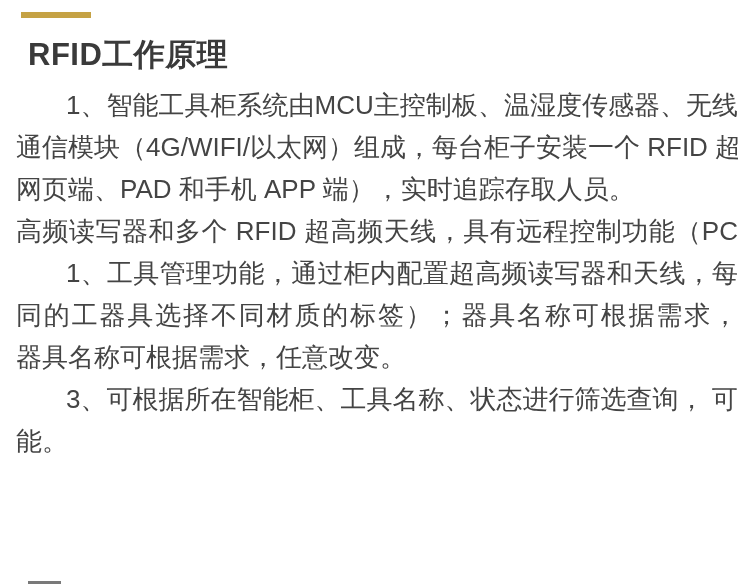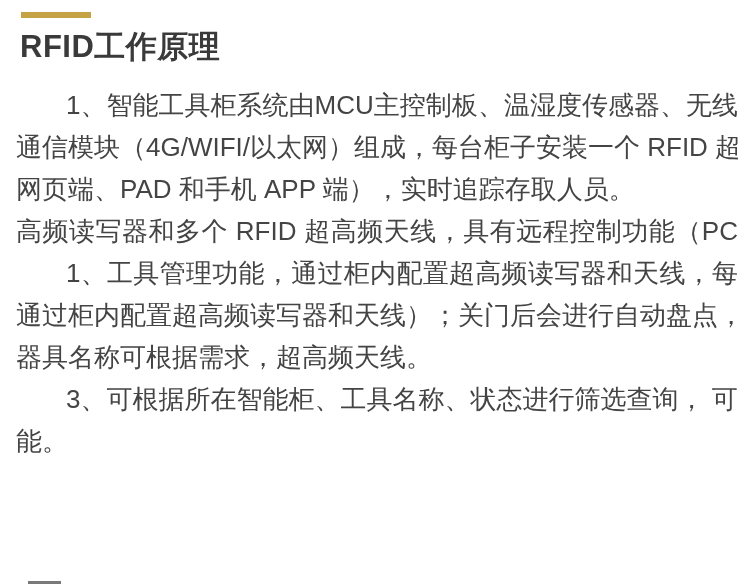--- a/index.html
+++ b/index.html
@@ -19,21 +19,21 @@
     left: 21px;
     top: 12px;
     width: 70px;
     height: 6px;
     background: var(--accent, #c5a244);
   }
   .page-title {
     position: absolute;
     left: 20px;
     top: 26px;
-    margin: 0;
+    margin: 8px;
     font-size: 31px;
     font-weight: 700;
     letter-spacing: 0.5px;
     color: var(--heading_text, #3a3a3a);
     white-space: nowrap;
   }
   .article {
     position: absolute;
     left: 16px;
     right: 12px;
@@ -78,22 +78,22 @@
 
 <div class="article">
   <div class="para">
     <div class="text-line indent">1、智能工具柜系统由MCU主控制板、温湿度传感器、无线</div>
     <div class="text-line">通信模块（4G/WIFI/以太网）组成，每台柜子安装一个 RFID 超</div>
     <div class="text-line para-end">网页端、PAD 和手机 APP 端），实时追踪存取人员。</div>
     <div class="text-line">高频读写器和多个 RFID 超高频天线，具有远程控制功能（PC</div>
   </div>
   <div class="para">
     <div class="text-line indent">1、工具管理功能，通过柜内配置超高频读写器和天线，每</div>
-    <div class="text-line">通过柜内配置超高频读写器和天线）；关门后会进行自动盘点，</div>
-    <div class="text-line para-end">器具名称可根据需求，超高频天线。</div>
+    <div class="text-line">同的工器具选择不同材质的标签）；器具名称可根据需求，</div>
+    <div class="text-line para-end">器具名称可根据需求，任意改变。</div>
   </div>
   <div class="para">
     <div class="text-line indent">3、可根据所在智能柜、工具名称、状态进行筛选查询， 可添</div>
     <div class="text-line para-end">能。</div>
   </div>
 </div>
 
 <div class="cutoff-fragment"></div>
 
 </body></html>

